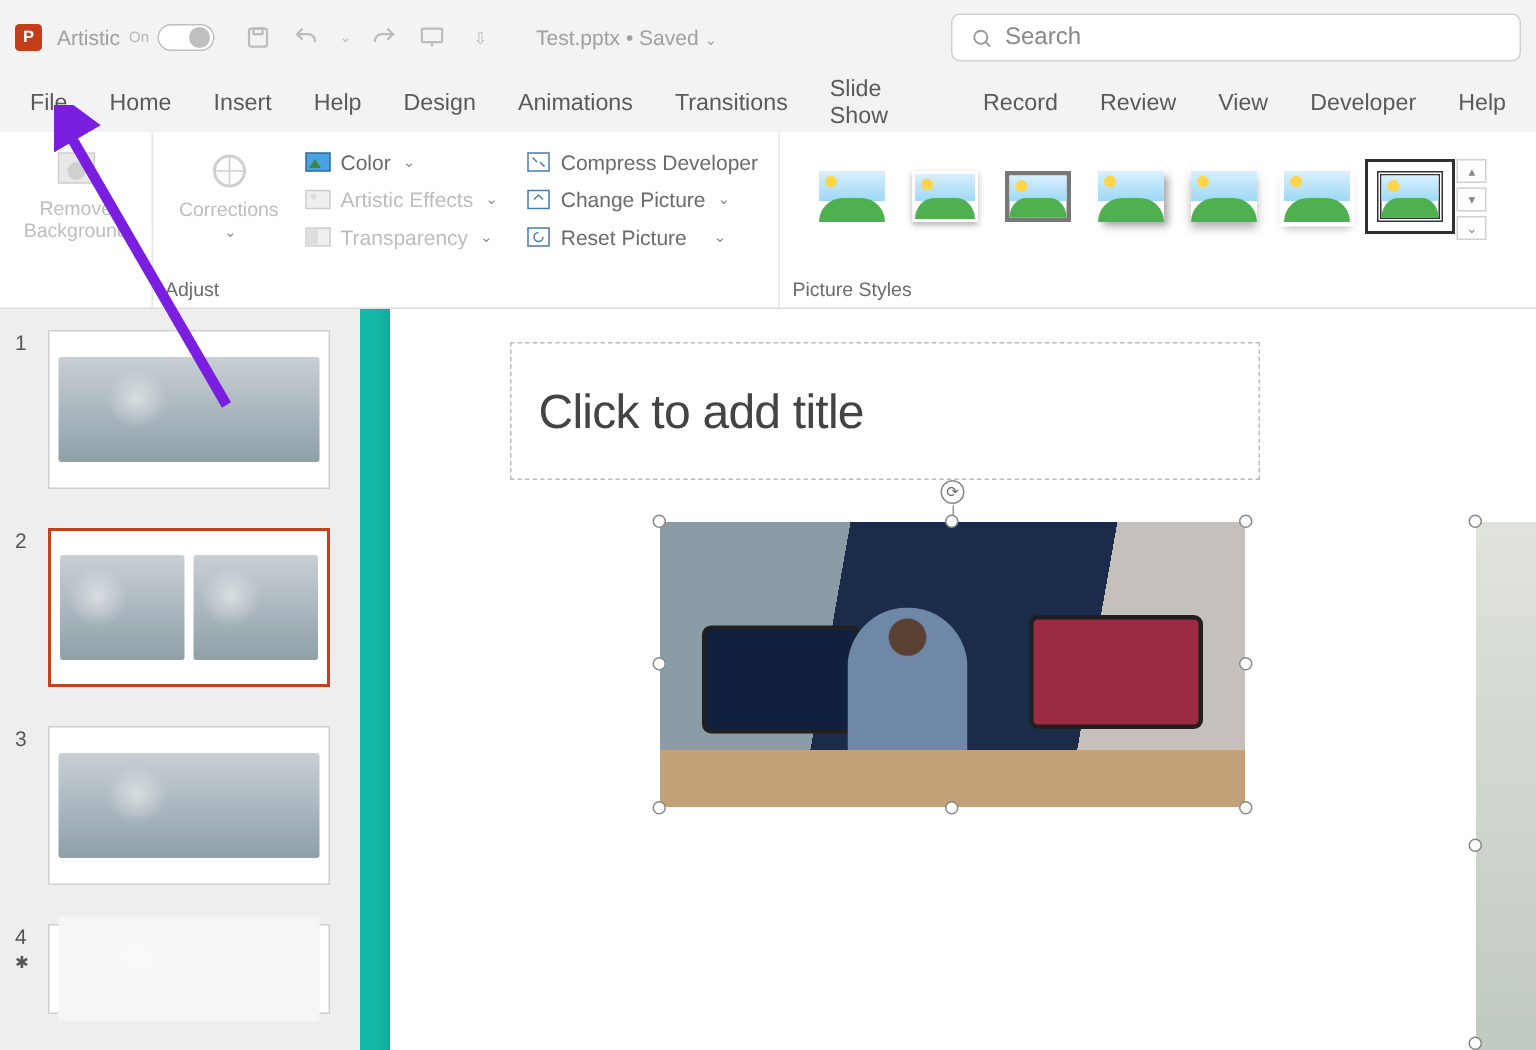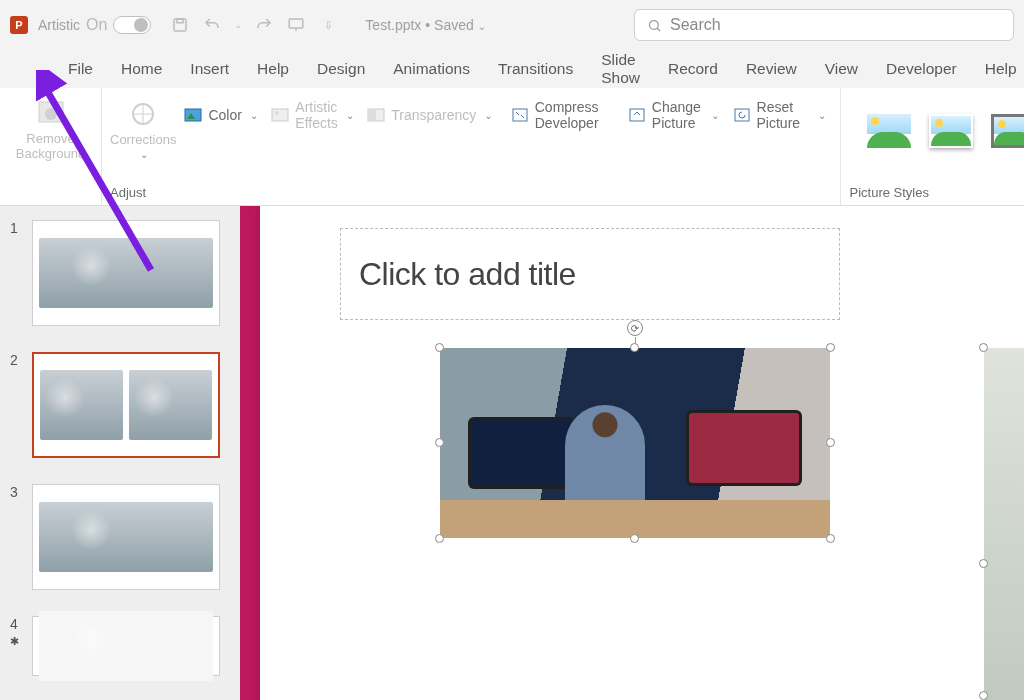--- a/index.html
+++ b/index.html
@@ -11,33 +11,33 @@
   .autosave { color: #a0a0a0; font-size: 14px; display: flex; align-items: center; gap: 6px; }
   .toggle { width: 38px; height: 18px; border: 1px solid #c0c0c0; border-radius: 10px; position: relative; background: #fff; }
   .toggle::after { content:""; position:absolute; right:2px; top:1px; width:14px; height:14px; border-radius:50%; background:#bfbfbf; }
   .qat { display: flex; gap: 10px; margin-left: 8px; align-items: center; }
   .qat-item { width: 22px; height: 22px; display:flex; align-items:center; justify-content:center; color:#b0b0b0; }
   .filename { color: #a0a0a0; font-size: 14px; margin-left: 16px; }
   .searchbar { margin-left: auto; width: 380px; height: 32px; border: 1px solid #d0d0d0; border-radius: 6px; background: #fff; display: flex; align-items: center; padding: 0 12px; gap: 8px; color: #888; }
   .searchbar svg { flex: none; }
 
   
-  .ribbon-tabs { height: 38px; display: flex; align-items: center; padding: 0 26px; gap: 0; font-size: 15.5px; color: #5a5a5a; margin-left: 28px; }
+  .ribbon-tabs { height: 38px; display: flex; align-items: center; padding: 0 6px; gap: 0; font-size: 15.5px; color: #5a5a5a; }
   .ribbon-tabs span { padding: 8px 14px; cursor: pointer; }
   
   
   .ribbon { height: 118px; background: #fff; border-bottom: 1px solid #dcdcdc; display: flex; position: relative; }
   .group { border-right: 1px solid #e6e6e6; display: flex; flex-direction: column; align-items: stretch; padding: 4px 8px 2px; }
   .group .row { display: flex; align-items: flex-start; gap: 2px; flex: 1; }
   .group-label { text-align: left; color: #6b6b6b; font-size: 13px; padding: 2px 0 3px; }
   .bigbtn { width: 85px; display: flex; flex-direction: column; align-items: center; gap: 2px; color: #bdbdbd; font-size: 13px; text-align: center; padding-top: 6px; }
   .bigbtn .icon-lg { width: 32px; height: 32px; }
   .med { display: flex; align-items: center; gap: 6px; color: #6b6b6b; font-size: 14px; padding: 3px 6px; cursor: pointer; }
   .med .ico { width: 18px; height: 18px; flex: none; }
-  .stack { display: flex; flex-direction: row; gap: 1px; padding-top: 4px; }
+  .stack { display: flex; flex-direction: column; gap: 1px; padding-top: 4px; }
   .chev { font-size: 10px; color: #888; margin-left: 2px; }
   
   
   .gallery { display: flex; align-items: center; gap: 4px; padding: 14px 10px 0; flex: 1; }
   .style { width: 60px; height: 50px; background: #fff; border: 1px solid #fff; cursor: pointer; display:flex; align-items:center; justify-content:center; }
   .style.sel { border: 2px solid #303030; }
   .style-thumb { width: 44px; height: 34px; position: relative; }
   .sky { position:absolute; left:0; right:0; top:0; height:60%; background:linear-gradient(#d8f0ff,#9ed8f6); }
   .hill { position:absolute; left:0; right:0; bottom:0; height:48%; background:#4fb04f; border-radius:50% 50% 0 0 / 22px 22px 0 0; }
   .sun { position:absolute; left:4px; top:3px; width:8px; height:8px; border-radius:50%; background:#ffd54a; }
@@ -48,21 +48,21 @@
   .body { position: absolute; top: 206px; left:0; right:0; bottom:0; display: flex; background:#eee; }
   .thumbrail { width: 240px; background:#eee; padding: 14px 10px; overflow: hidden; }
   .thumbitem { display: flex; gap: 8px; margin-bottom: 26px; align-items:flex-start; }
   .thumbitem .num { font-size: 14px; color:#555; width: 14px; }
   .thumb { width: 188px; height: 106px; background:#fff; border:1px solid #cfcfcf; display:flex; align-items:center; justify-content:center; gap:6px; padding:6px; }
   .thumbitem.sel .thumb { border: 2.5px solid #c5401c; }
   .thumb-img { flex:1; height: 70px; background: linear-gradient(#c8cfd5,#8fa0a8); border-radius:2px; position:relative; overflow:hidden; }
   .thumb-img::after { content:""; position:absolute; inset:0; background: radial-gradient(20px 20px at 30% 40%, rgba(255,255,255,.5), transparent); }
   
   
-  .canvas { flex:1; background:#be185d; position:relative; overflow:hidden; }
+  .canvas { flex:1; background:#14b8a6; position:relative; overflow:hidden; }
   .slide { position:absolute; left:20px; right:-40px; top:-4px; bottom:-60px; background:#fff; box-shadow:0 2px 12px rgba(0,0,0,.15); }
   .title-ph { position:absolute; left:80px; top:26px; width: 500px; height:92px; border:1.5px dashed #bbb; display:flex; align-items:center; padding:0 18px; }
   .title-ph span { font-size: 32px; color:#444; letter-spacing:-0.5px; }
   
   .selected-img { position:absolute; left:180px; top:146px; width:390px; height:190px; }
   .img-box { width:100%; height:100%; background: linear-gradient(100deg,#8a9ca6 0 30%, #1b2c4a 30% 72%, #c5c0bc 72% 100%); position:relative; }
   .person { position:absolute; left:32%; top:30%; width: 80px; height: 110px; background: radial-gradient(circle at 50% 18%, #5a4030 0 12px, transparent 13px), #6f88a8; border-radius: 40px 40px 10px 10px; }
   .mon-l { position:absolute; left:8%; top:38%; width:100px; height:66px; background:#11203e; border-radius:3px; box-shadow:0 0 0 3px #202020; }
   .mon-r { position:absolute; right:8%; top:34%; width:110px; height:70px; background:#9b2a42; border-radius:3px; box-shadow:0 0 0 3px #202020; }
   .desk { position:absolute; left:0; right:0; bottom:0; height:20%; background:#c4a279; }
@@ -78,21 +78,21 @@
   
   .arrow { position:absolute; left:36px; top:70px; pointer-events:none; z-index:50; }
 </style>
 </head>
 <body>
 
 <div class="titlebar">
   <div class="app-icon">P</div>
   <div class="autosave">
     <span>Artistic</span>
-    <span style="font-size:16px;color:#b8b8b8">On</span>
+    <span style="font-size:10px;color:#b8b8b8">On</span>
     <span class="toggle"></span>
   </div>
   <div class="qat">
     <span class="qat-item">
         <svg width="18" height="18" viewBox="0 0 24 24" fill="none" stroke="#bcbcbc" stroke-width="2">
           <rect x="4" y="4" width="16" height="16" rx="2"></rect>
           <rect x="8" y="4" width="8" height="5"></rect>
         </svg>
       </span>
     <span class="qat-item">

